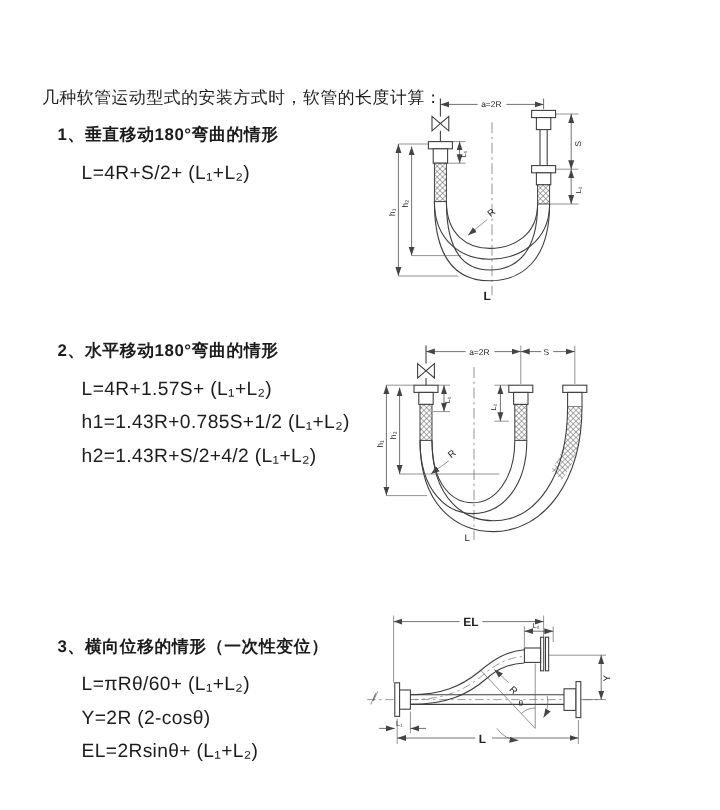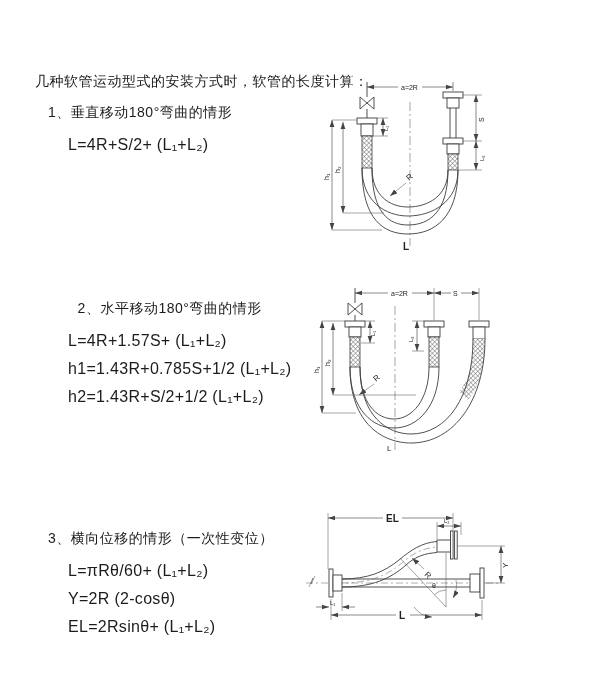--- a/index.html
+++ b/index.html
@@ -2,22 +2,22 @@
 <html><head>
 <meta charset="utf-8">
 <style>
   html,body{margin:0;padding:0;}
   body{
     width:600px;height:675px;background:#ffffff;position:relative;overflow:hidden;
     font-family:"Liberation Sans","DejaVu Sans",sans-serif;color:#1c1c1c;
   }
   .title{position:absolute;left:35px;top:33px;font-size:14px;font-weight:normal;letter-spacing:.5px;margin-top:40px;}
   .section{position:absolute;left:48px;}
-  .sec1{top:104px;} .sec2{top:300px;} .sec3{top:511px;margin-top:19px;}
-  .heading{font-size:14px;font-weight:normal;letter-spacing:.5px;margin:0 0 9px 0;text-align:center;}
+  .sec1{top:104px;} .sec2{top:284px;} .sec3{top:511px;margin-top:19px;}
+  .heading{font-size:14px;font-weight:bold;letter-spacing:.5px;margin:0 0 9px 0;}
   .formula{font-size:16px;letter-spacing:.3px;margin-left:20px;line-height:28px;white-space:nowrap;}
   svg{position:absolute;}
   .draw{stroke:#3d3d3d;stroke-width:.9;fill:none;}
   .fit{stroke:#3d3d3d;stroke-width:.9;fill:#ffffff;}
   .dim{stroke:#4a4a4a;stroke-width:.65;fill:none;}
   .thin{stroke:#5a5a5a;stroke-width:.55;fill:none;}
   .cl{stroke:#6a6a6a;stroke-width:.6;fill:none;stroke-dasharray:9 3 2 3;}
   .cls{stroke:#6a6a6a;stroke-width:.55;fill:none;stroke-dasharray:7 3 2 3;}
   svg text{fill:#222;font-family:"Liberation Sans","DejaVu Sans",sans-serif;}
   .lab7{font-size:7px;} .lab6{font-size:6px;} .lab8{font-size:8px;}
@@ -30,21 +30,21 @@
 
 <div class="section sec1">
   <div class="heading">1、垂直移动180°弯曲的情形</div>
   <div class="formula">L=4R+S/2+ (L₁+L₂)</div>
 </div>
 
 <div class="section sec2">
   <div class="heading">2、水平移动180°弯曲的情形</div>
   <div class="formula">L=4R+1.57S+ (L₁+L₂)</div>
   <div class="formula">h1=1.43R+0.785S+1/2 (L₁+L₂)</div>
-  <div class="formula">h2=1.43R+S/2+1/2 (L₁+L₂)</div>
+  <div class="formula">h2=1.43R+S/2+4/2 (L₁+L₂)</div>
 </div>
 
 <div class="section sec3">
   <div class="heading">3、横向位移的情形（一次性变位）</div>
   <div class="formula">L=πRθ/60+ (L₁+L₂)</div>
   <div class="formula">Y=2R (2-cosθ)</div>
   <div class="formula">EL=2Rsinθ+ (L₁+L₂)</div>
 </div>
 
 <svg style="left:310px;top:70px;" width="285" height="195" viewBox="0 0 285 195">

